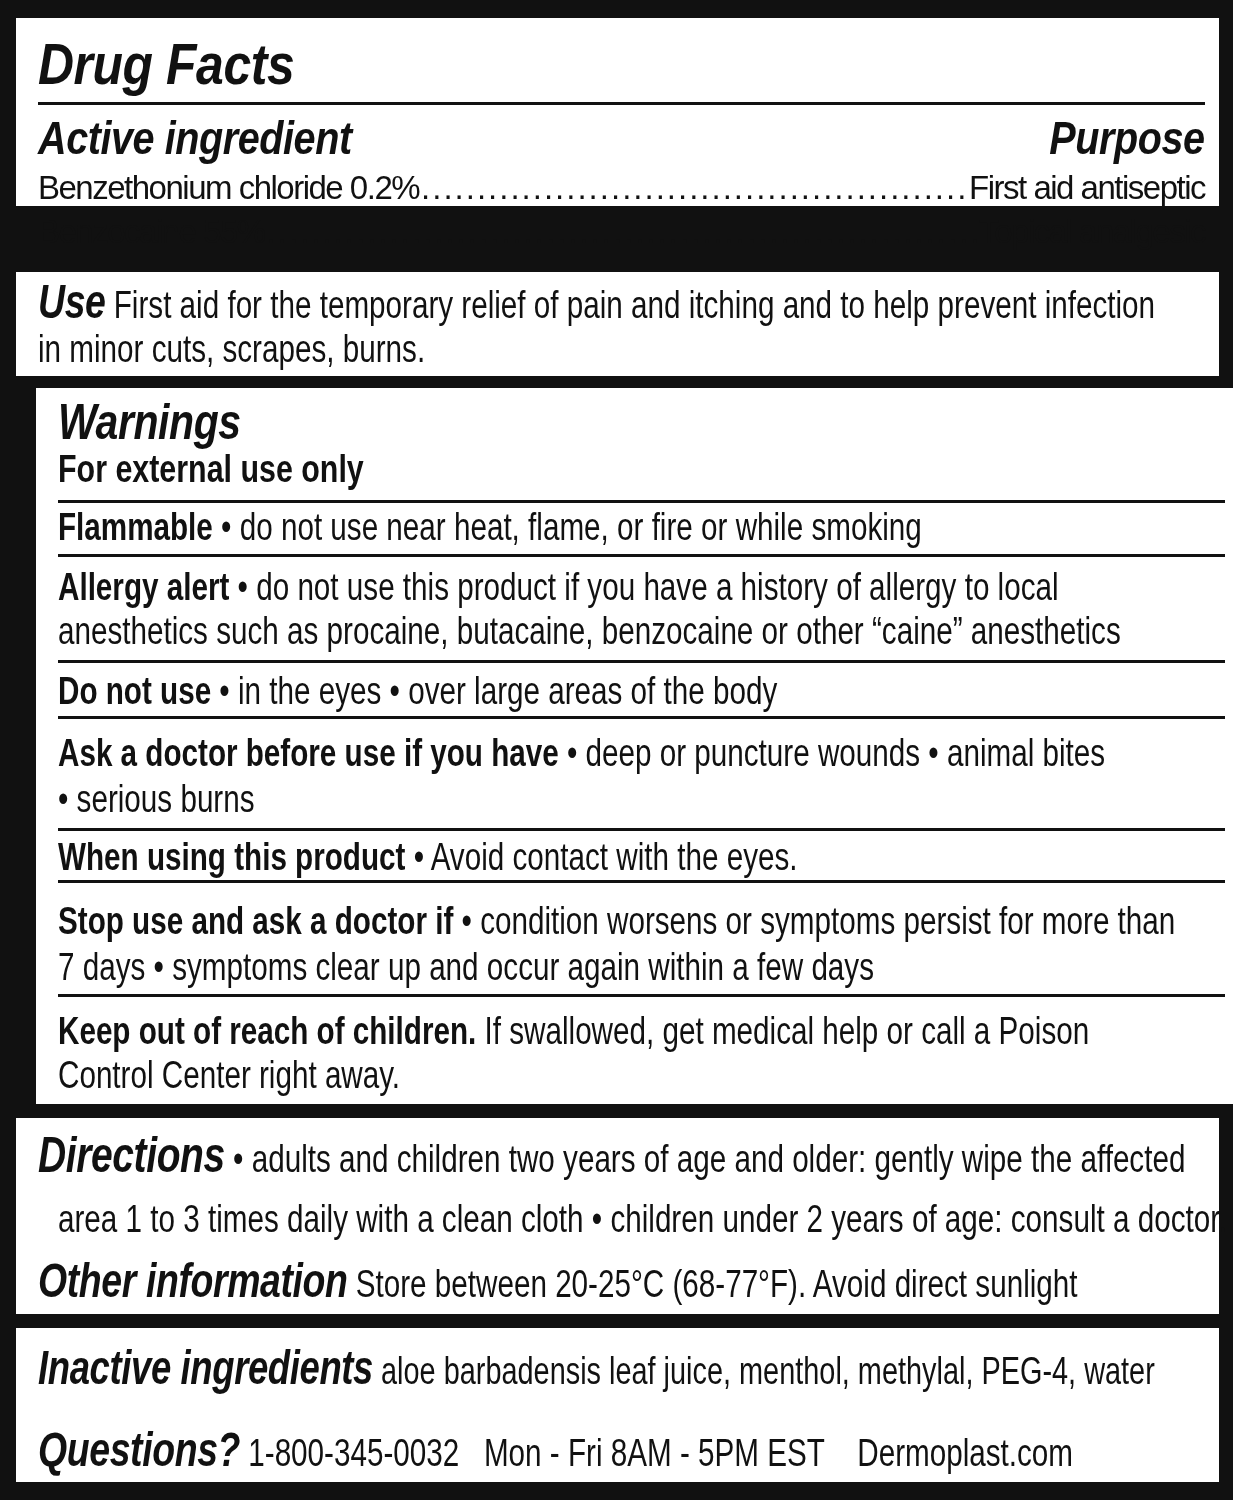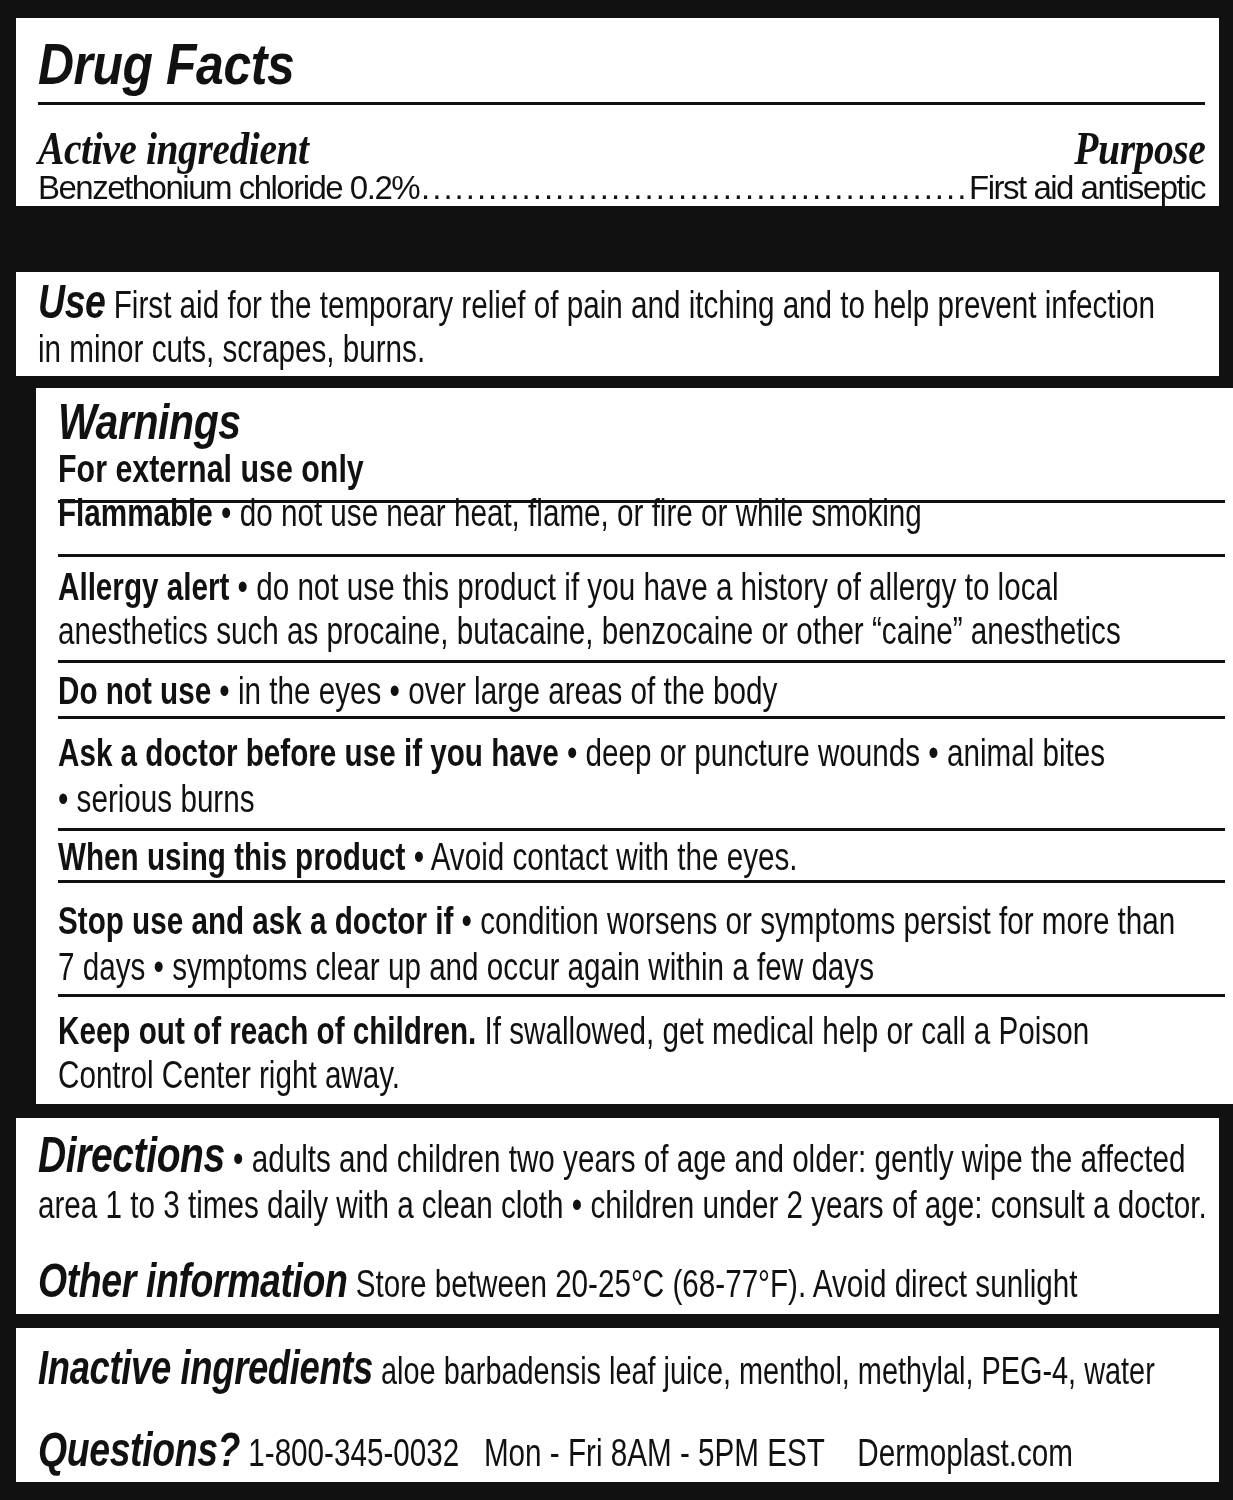--- a/index.html
+++ b/index.html
@@ -32,21 +32,21 @@
 </head>
 <body>
 
 <div class="frame">
 
   <div class="panel" style="top:18px;height:188px;">
     <div class="row" style="top:14px;">
       <span class="narrow h-big" style="font-size:58px;line-height:64px;transform:scaleX(0.86);">Drug Facts</span>
     </div>
     <div class="rule" style="top:84px;"></div>
-    <div class="row" style="top:105px;height:52px;font-family:Liberation Serif, serif;">
+    <div class="row" style="top:94px;height:52px;">
       <span class="narrow h-big" style="font-size:46px;line-height:52px;transform:scaleX(0.86);">Active ingredient</span>
       <span class="h-big" style="position:absolute;right:0;top:0;font-size:46px;line-height:52px;display:inline-block;transform:scaleX(0.86);transform-origin:right top;">Purpose</span>
     </div>
     <div class="row" style="top:148px;">
       <div class="ingr-row">
         <span class="txt" style="letter-spacing:-1.5px;">Benzethonium chloride 0.2%</span>
         <span class="dots"></span>
         <span class="txt" style="letter-spacing:-1.5px;">First aid antiseptic</span>
       </div>
       <div class="ingr-row">
@@ -71,21 +71,21 @@
 
   <div class="panel" style="top:388px;height:716px;margin-left:20px;">
     <div class="row" style="top:6px;">
       <span class="narrow h-big" style="font-size:50px;line-height:56px;transform:scaleX(0.82);">Warnings</span>
     </div>
     <div class="row" style="top:58px;">
       <span class="narrow bold" style="font-size:38px;line-height:46px;transform:scaleX(0.8);">For external use only</span>
     </div>
     <div class="rule" style="top:112px;"></div>
 
-    <div class="row" style="top:102px;">
+    <div class="row" style="top:116px;">
       <span class="narrow" style="font-size:38px;line-height:46px;transform:scaleX(0.78);">
         <span class="bold">Flammable</span>
         <span class="txt">• do not use near heat, flame, or fire or while smoking</span>
       </span>
     </div>
     <div class="rule" style="top:166px;"></div>
 
     <div class="row" style="top:176px;">
       <span class="narrow" style="font-size:38px;line-height:46px;transform:scaleX(0.78);">
         <span class="bold">Allergy alert</span>
@@ -146,21 +146,21 @@
     </div>
   </div>
 
   <div class="panel" style="top:1118px;height:142px;">
     <div class="row" style="top:12px;">
       <span class="narrow" style="font-size:38px;line-height:50px;transform:scaleX(0.78);">
         <span class="h-big" style="font-size:50px;">Directions</span>
         <span class="txt"> • adults and children two years of age and older: gently wipe the affected</span>
       </span>
     </div>
-    <div class="row" style="top:64px;">
+    <div class="row" style="top:78px;margin-left:20px;">
       <span class="narrow txt" style="font-size:38px;line-height:46px;transform:scaleX(0.78);">area 1 to 3 times daily with a clean cloth • children under 2 years of age: consult a doctor.</span>
     </div>
   </div>
 
   <div class="panel" style="top:1246px;height:68px;">
     <div class="row" style="top:10px;">
       <span class="narrow" style="font-size:38px;line-height:50px;transform:scaleX(0.78);">
         <span class="h-big" style="font-size:48px;">Other information</span>
         <span class="txt"> Store between 20-25°C (68-77°F). Avoid direct sunlight</span>
       </span>

